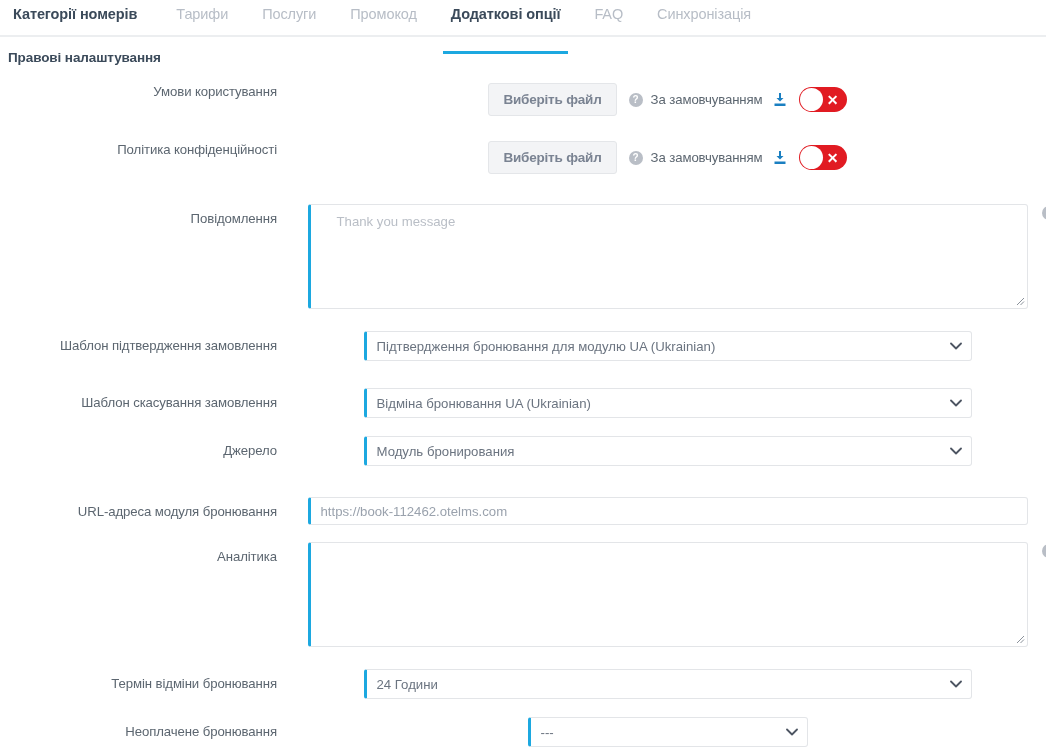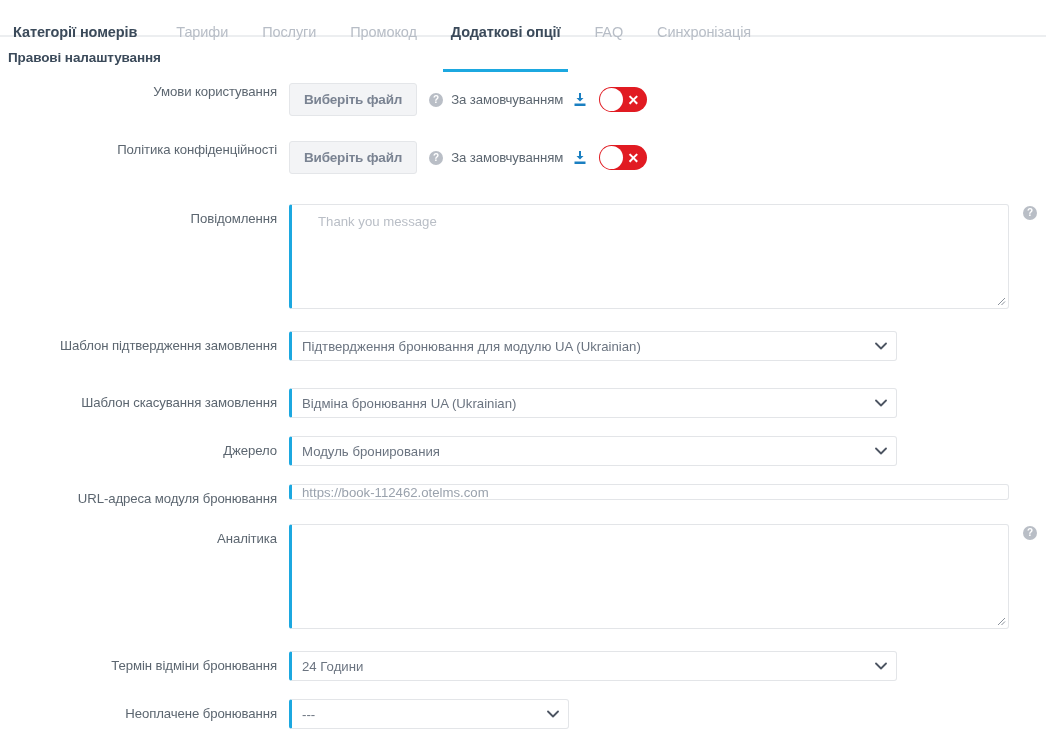--- a/index.html
+++ b/index.html
@@ -21,21 +21,20 @@
     border-bottom: 2px solid #eceef0;
   }
   .tab {
     position: relative;
     padding: 6px 17px 30px 17px;
     font-size: 14.5px;
     color: #b7bdc6;
     white-space: nowrap;
     cursor: pointer;
     letter-spacing: -0.1px;
-    margin-top: 18px;
   }
   .tab.first {
     color: #3b4a5a;
     font-weight: bold;
     padding-left: 7px;
     padding-right: 22px;
   }
   .tab.active {
     color: #3b4a5a;
     font-weight: bold;
@@ -68,21 +67,21 @@
   .label {
     width: 289px;
     flex: 0 0 289px;
     text-align: right;
     padding-right: 12px;
     font-size: 13.2px;
     color: #5c6670;
     line-height: 17px;
     letter-spacing: -0.1px;
   }
-  .control { flex: 1 1 auto; display: flex; align-items: flex-start; }
+  .control { flex: 1 1 auto; display: flex; align-items: flex-start; justify-content: center; }
 
   
   .accent {
     border-left: 3px solid #1ca8e0 !important;
   }
 
   
   .file-btn {
     background: #f3f4f6;
     border: 1px solid #e4e6e9;
@@ -164,21 +163,21 @@
   .resize-grip {
     position: absolute;
     right: 3px; bottom: 3px;
     width: 12px; height: 12px;
     pointer-events: none;
   }
 
   
   .input {
     width: 720px;
-    height: 16px;
+    height: 28px;
     border: 1px solid #e3e5e8;
     border-radius: 3px;
     background: #ffffff;
     font-size: 13.2px;
     color: #9aa2ad;
     padding: 4px 10px;
     font-family: "Liberation Sans", sans-serif;
   }
   .input::placeholder { color: #b9bec6; }
 
@@ -329,21 +328,21 @@
         <select class="select accent">
           <option>Модуль бронирования</option>
         </select>
         <svg class="chev" viewBox="0 0 12 8">
           <path d="M1 1.5 L6 6.5 L11 1.5" stroke="#4d5562" stroke-width="1.8" fill="none" stroke-linecap="round" stroke-linejoin="round"></path>
         </svg>
       </div>
     </div>
   </div>
 
-  <div class="row" style="margin-top:18px;">
+  <div class="row" style="margin-top:31px;">
     <div class="label" style="padding-top:6px;">URL-адреса модуля бронювання</div>
     <div class="control">
       <input class="input accent" type="text" value="https://book-112462.otelms.com" style="">
     </div>
   </div>
 
   <div class="row" style="margin-top:17px;">
     <div class="label" style="padding-top:6px;">Аналітика</div>
     <div class="control">
       <div class="ta-wrap">

